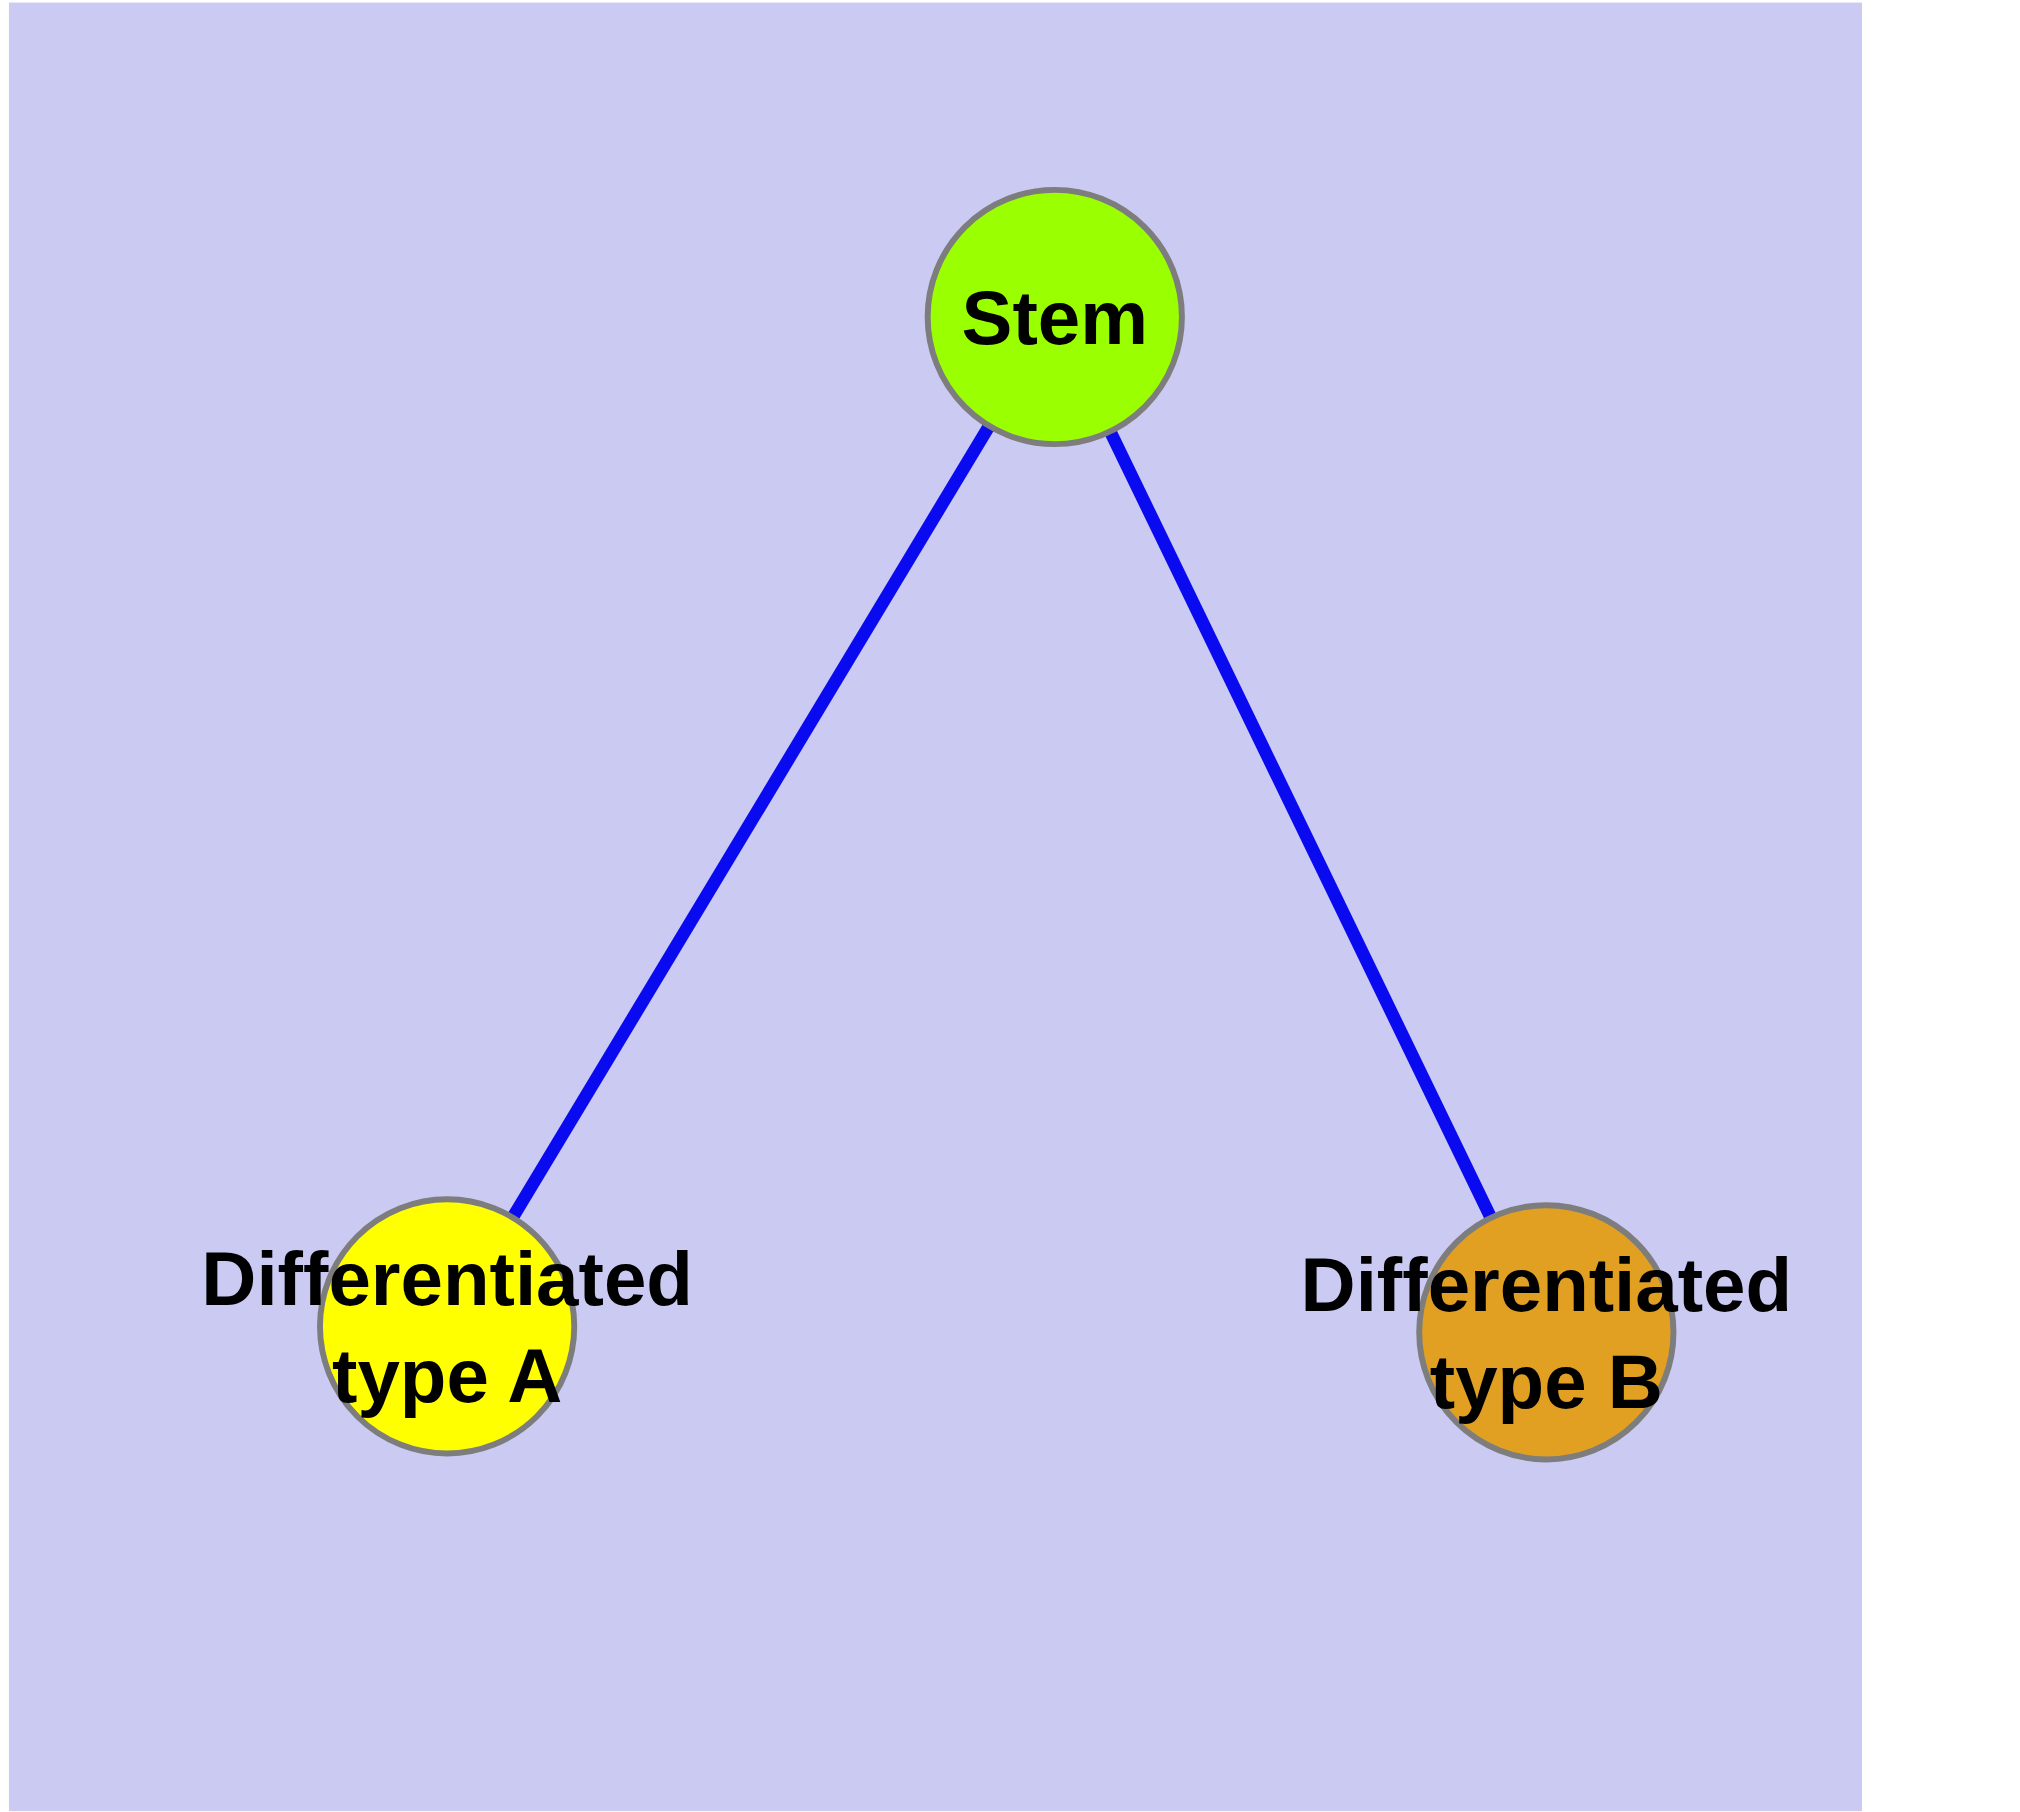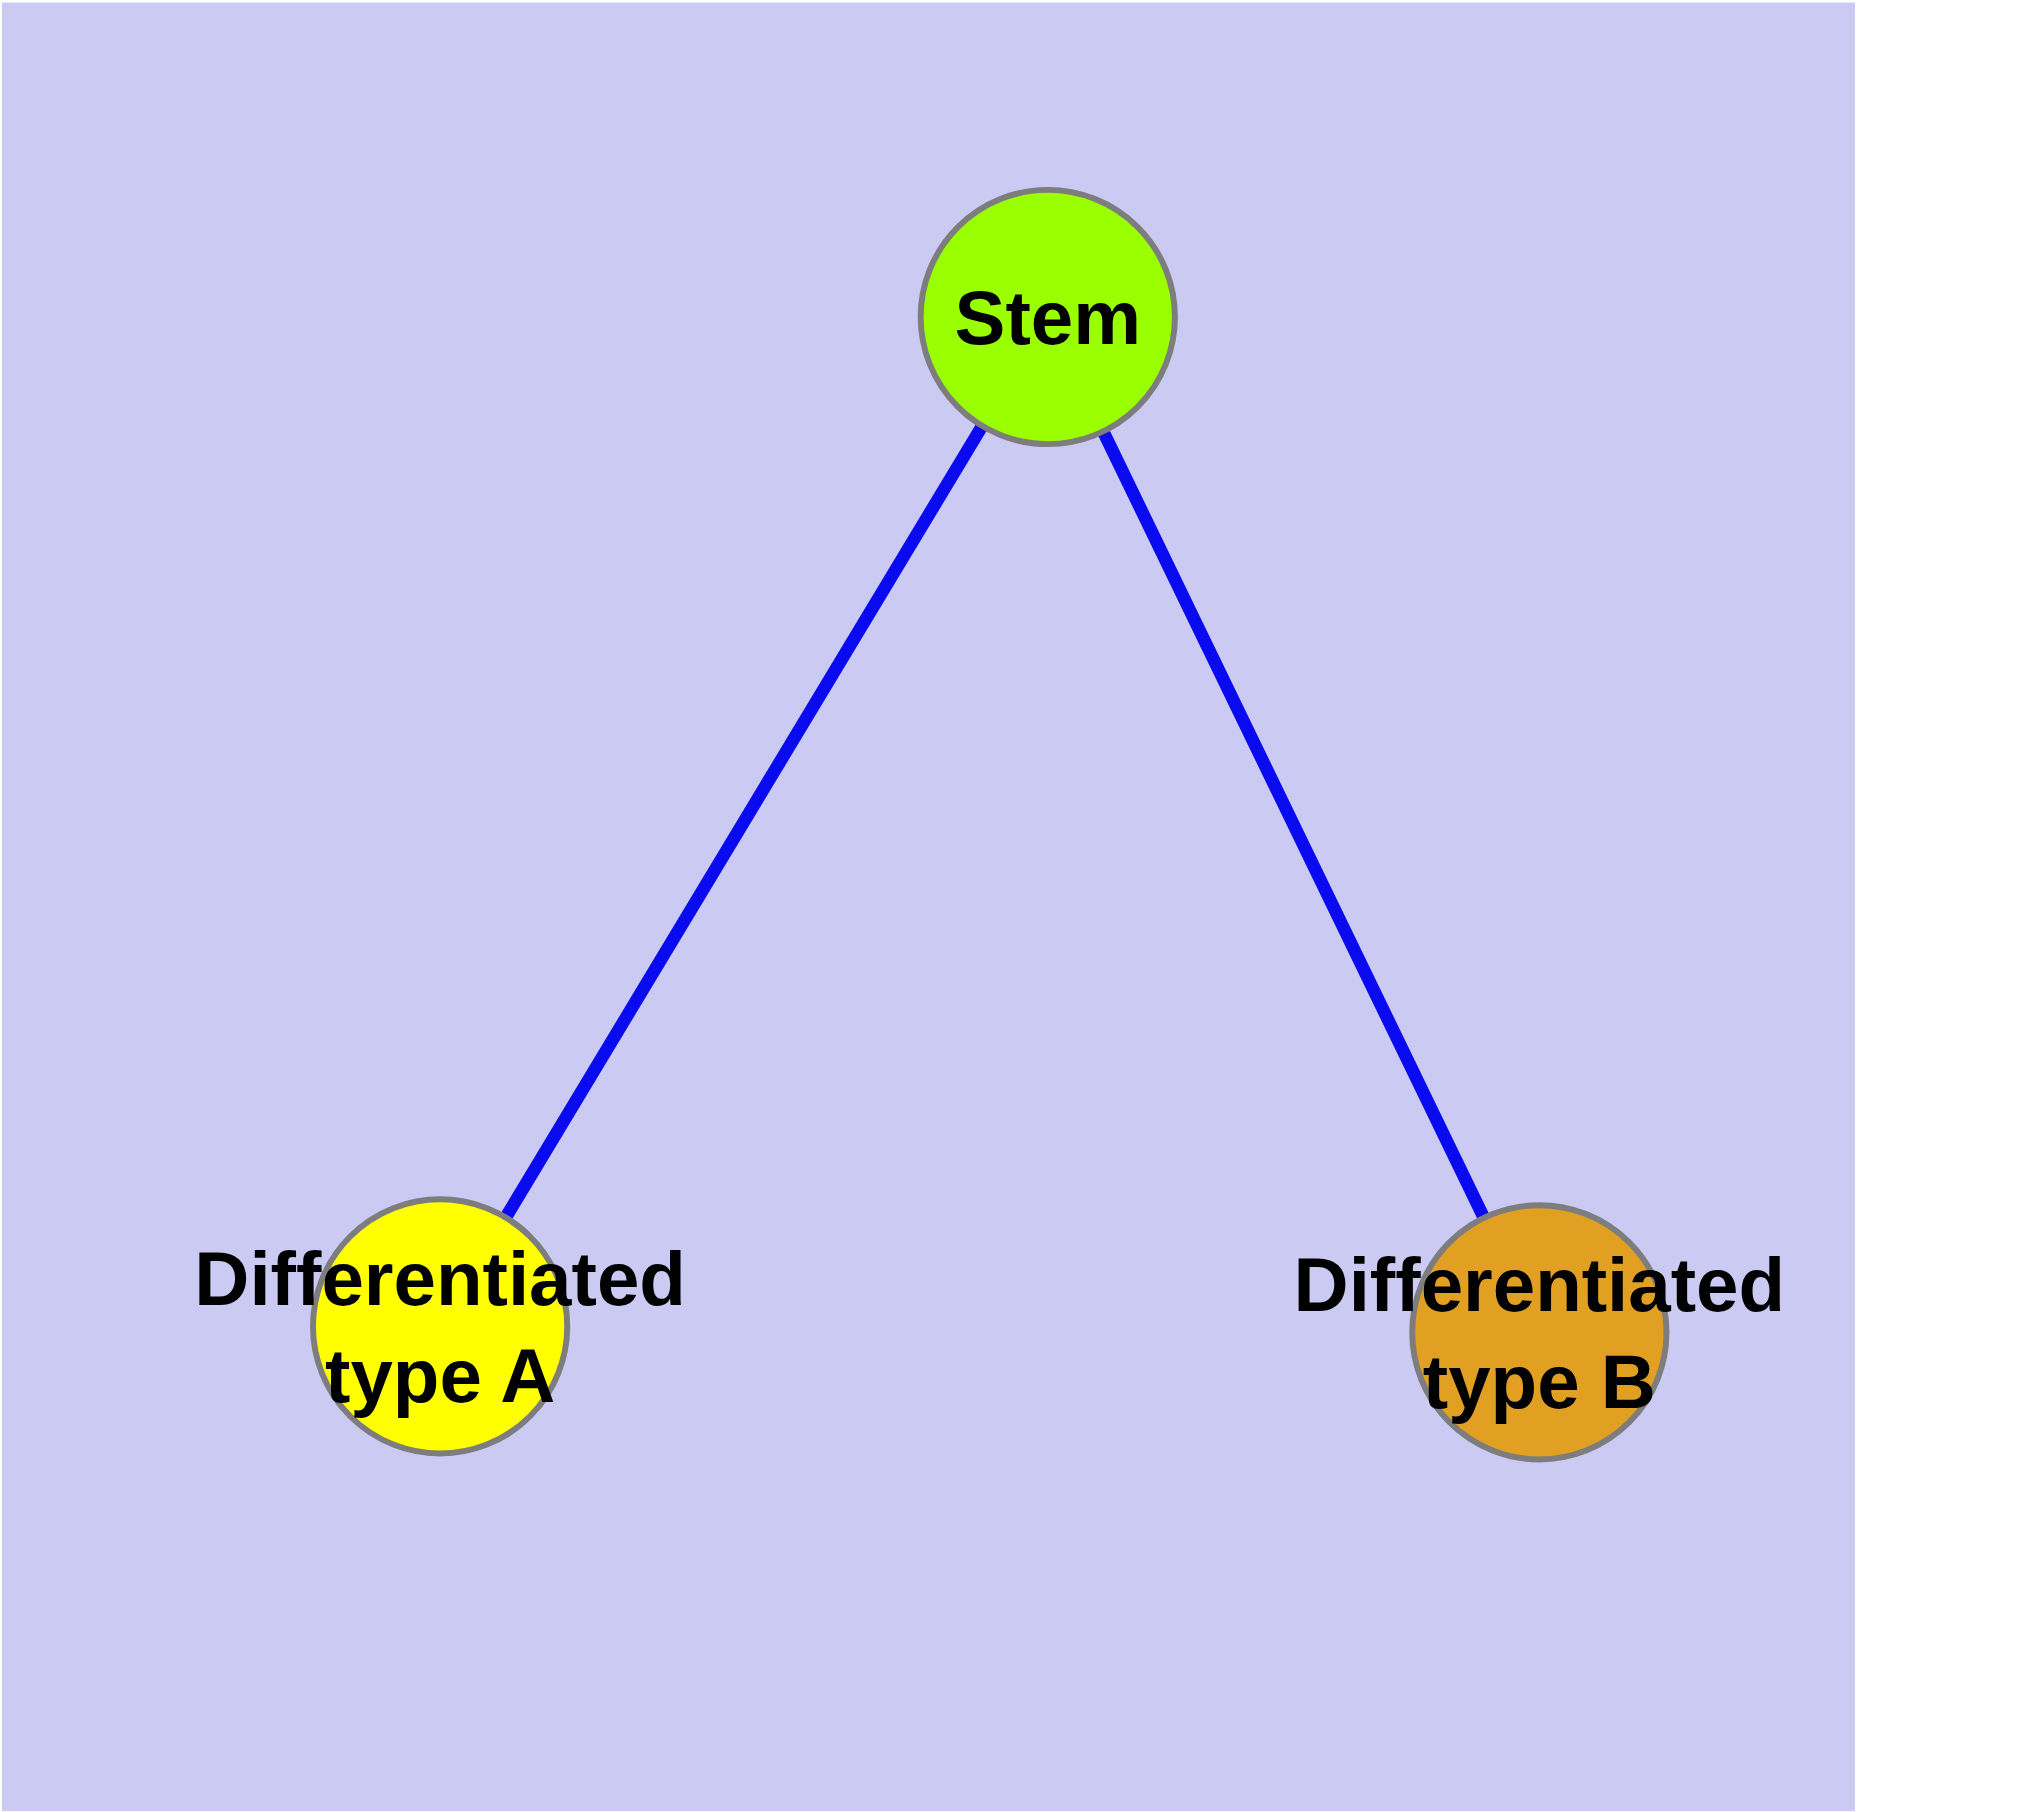--- a/index.html
+++ b/index.html
@@ -5,20 +5,21 @@
   html, body {
     margin: 0;
     padding: 0;
     background: #ffffff;
   }
   .page {
     position: relative;
     width: 1855px;
     height: 1812px;
     overflow: hidden;
+    margin-left: 7px;
   }
   svg.graph {
     display: block;
     width: 2021px;
     height: 1812px;
   }
   .node-label {
     font-family: "Liberation Sans", "DejaVu Sans", sans-serif;
     font-weight: bold;
     font-size: 90px;

